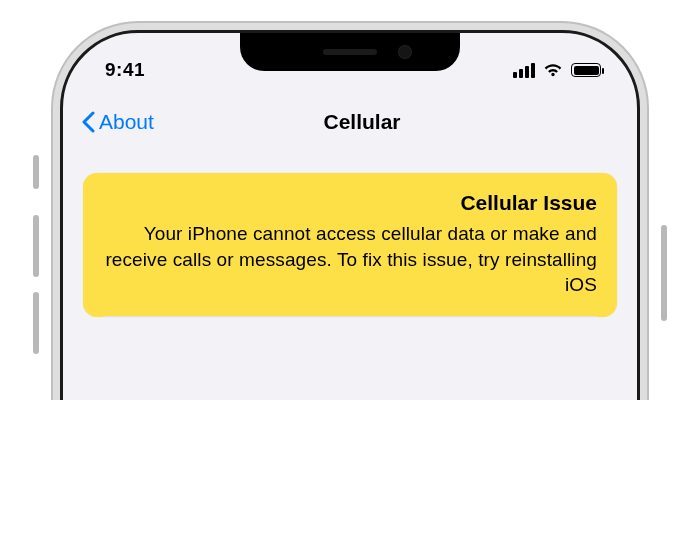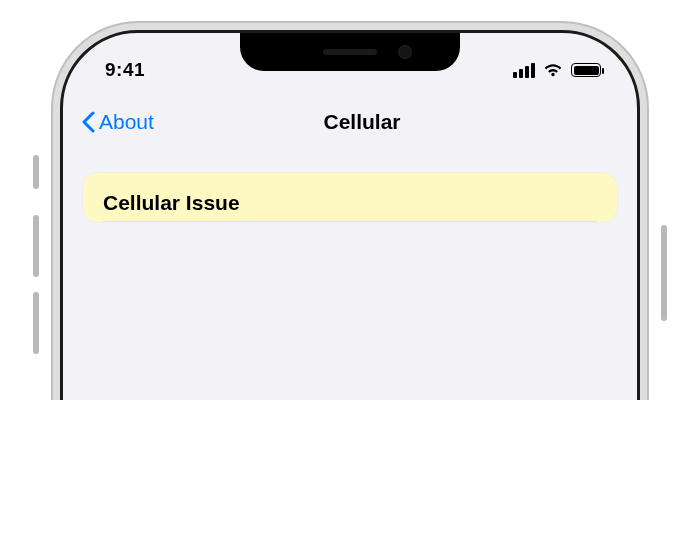--- a/index.html
+++ b/index.html
@@ -53,22 +53,23 @@
     position:absolute; top:66px; left:0; right:0; height:46px;
     display:flex; align-items:center; justify-content:center;
   }
   .navtitle { font-size:21px; font-weight:600; color:#000;margin-left:24px; }
   .backbtn { position:absolute; left:18px; top:0; height:46px; display:flex; align-items:center; gap:4px; color:#007aff; font-size:21px; font-weight:400; }
   .backbtn svg { display:block; }
 
   
   .content { position:absolute; top:140px; left:20px; right:20px; }
   .card {
-    background:#fef9c3; border-radius:14px; padding:18px 20px 0 20px;
+    background:#fde047; border-radius:14px; padding:18px 20px 0 20px;
     box-shadow:0 0 0 0.5px rgba(0,0,0,0.04);
+    text-align:right;
   }
   .card-title { font-size:21px; font-weight:600; color:#000; margin-bottom:6px; }
   .card-body { font-size:19px; line-height:1.35; color:#000; letter-spacing:0.1px; padding-bottom:18px; }
   .divider { height:1px; background:#e3e3e6; margin:0 -0px; }
   .learn { display:block; padding:16px 0 18px 0; font-size:20px; color:#007aff; }
 
 </style>
 </head>
 <body>
 
@@ -113,18 +114,19 @@
             </svg>
         </span>
         <span>About</span>
       </div>
       <div class="navtitle">Cellular</div>
     </div>
 
     <div class="content">
       <div class="card">
         <div class="card-title">Cellular Issue</div>
+        <div class="card-body">Your iPhone cannot access cellular data or make and receive calls or messages. To fix this issue, try reinstalling iOS</div>
         <div class="divider"></div>
       </div>
     </div>
 
   </div>
 </div>
 
 </body></html>

